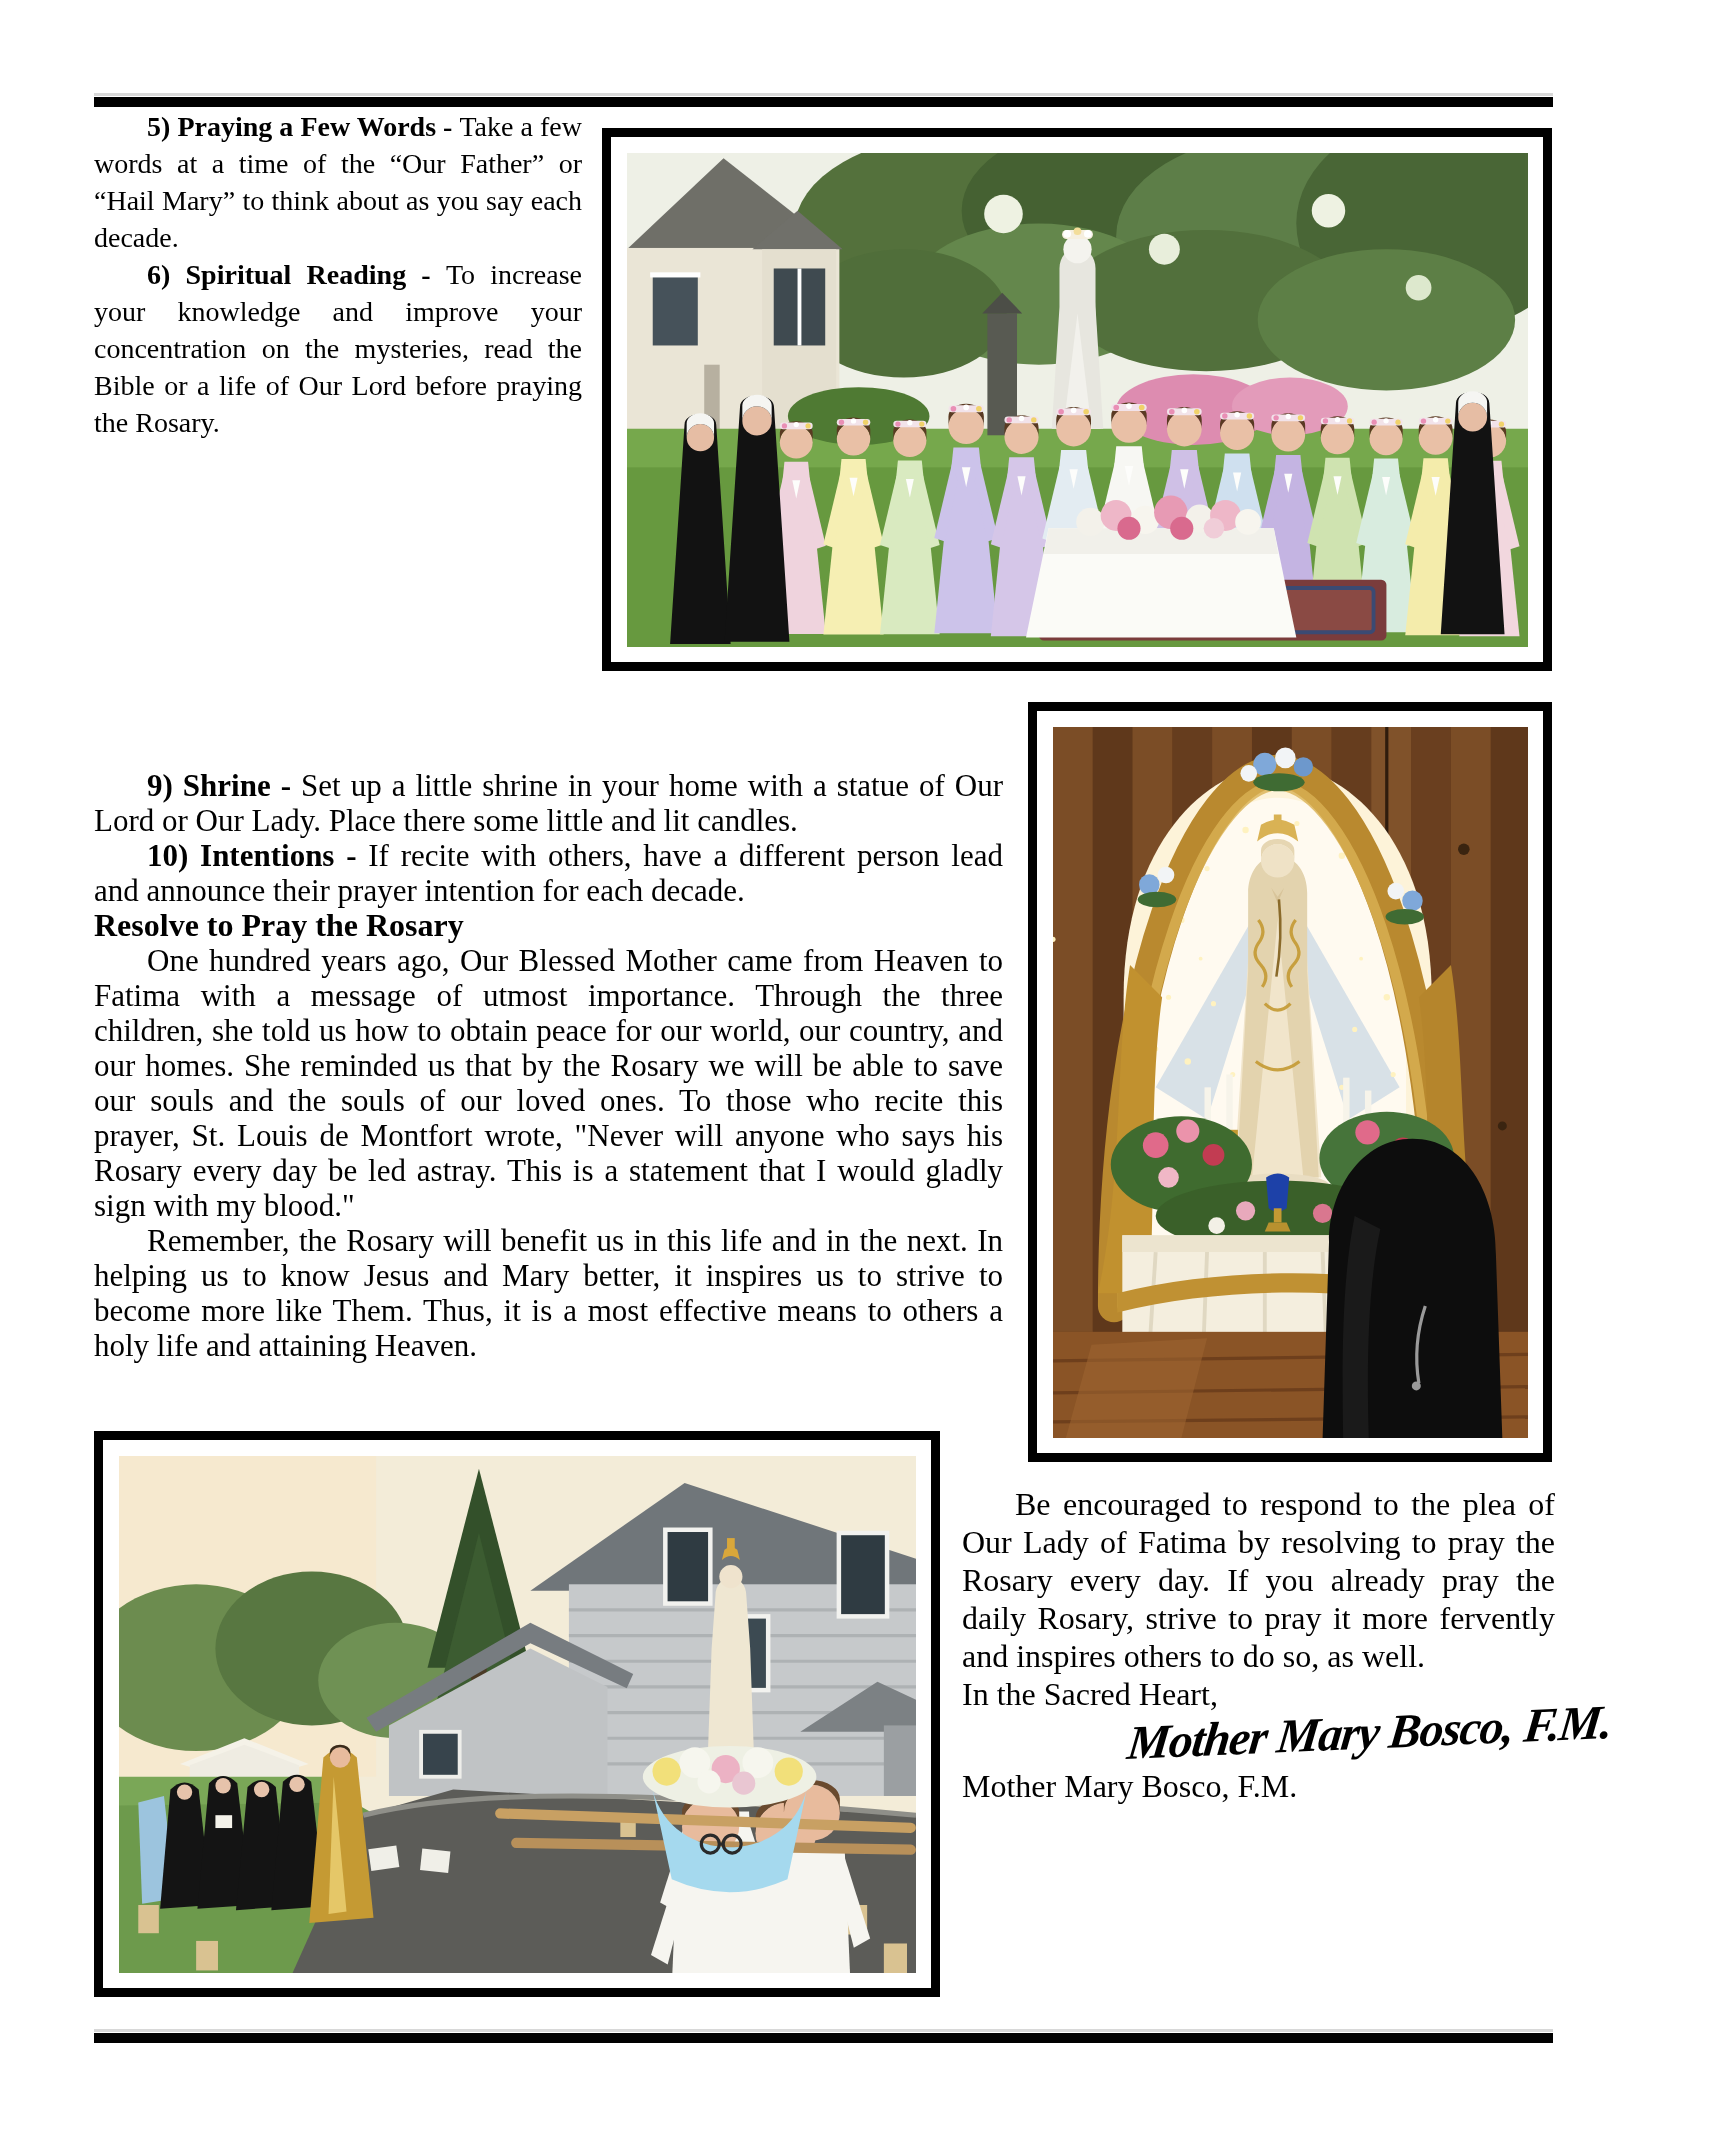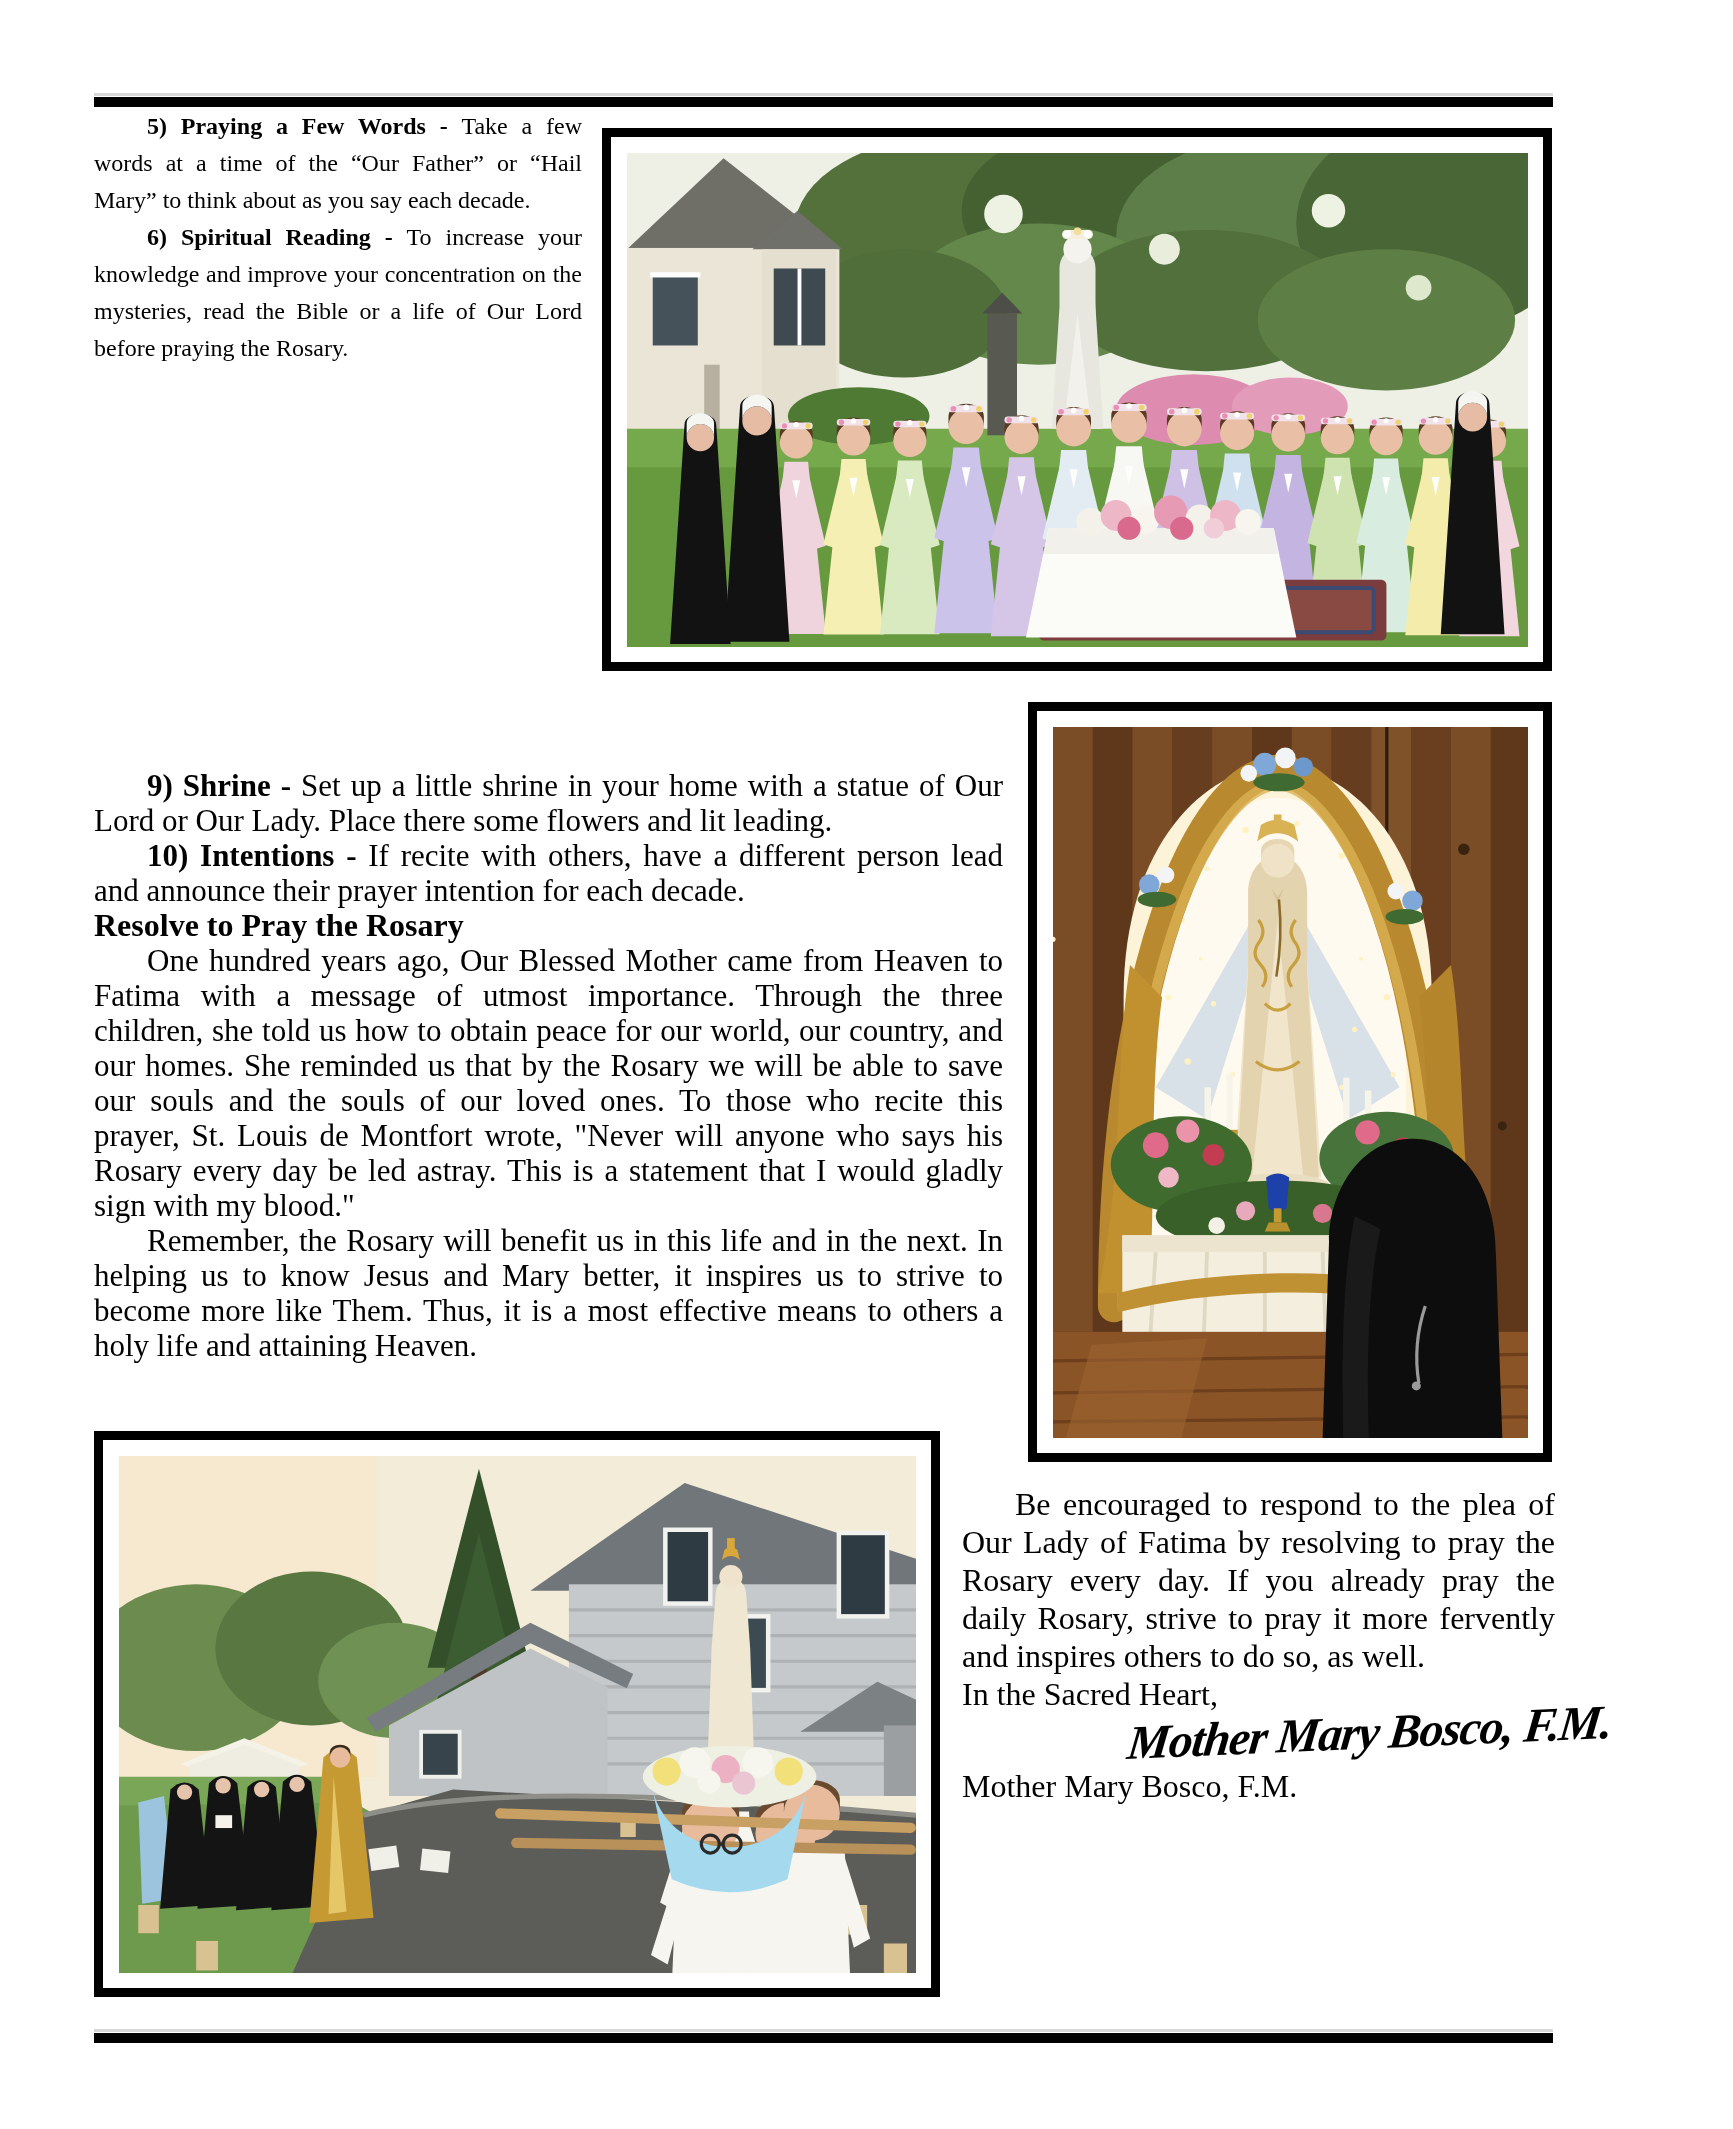--- a/index.html
+++ b/index.html
@@ -7,21 +7,21 @@
     position:relative;width:1734px;height:2129px;background:#ffffff;
     font-family:"Liberation Serif", serif;color:#000;overflow:hidden;
   }
   .rule{position:absolute;background:#000;height:9.7px;}
   .rule::before{content:"";position:absolute;top:-3.9px;left:0;right:0;height:2.6px;background:#d8d8d8;}
   .rule.top{left:94px;top:97px;width:1459px;}
   .rule.bottom{left:94px;top:2033px;width:1459px;}
 
   .col-narrow{
     position:absolute;left:94px;top:108px;width:488px;
-    font-size:24px;line-height:37px;text-align:justify;
+    font-size:28px;line-height:37px;text-align:justify;
   }
   .col-wide{
     position:absolute;left:94px;top:768px;width:909px;
     font-size:31px;line-height:35px;text-align:justify;
   }
   .col-right{
     position:absolute;left:962px;top:1485px;width:593px;
     font-size:32px;line-height:38px;text-align:justify;
   }
   .tips p, .col-wide p, .col-right p{margin:0;text-indent:53px;}
@@ -54,21 +54,21 @@
 <div class="page">
 
   <div class="rule top"></div>
 
   <div class="col-narrow tips">
     <p><b>5) Praying a Few Words - </b><span>Take a few words at a time of the “Our Father” or “Hail Mary” to think about as you say each decade.</span></p>
     <p><b>6) Spiritual Reading - </b><span>To increase your knowledge and improve your concentration on the mysteries, read the Bible or a life of Our Lord before praying the Rosary.</span></p>
   </div>
 
   <div class="col-wide tips">
-    <p><b>9)  Shrine - </b><span>Set up a little shrine in your home with a statue of Our Lord or Our Lady.  Place there some flowers and lit leading.</span></p>
+    <p><b>9)  Shrine - </b><span>Set up a little shrine in your home with a statue of Our Lord or Our Lady.  Place there some little and lit candles.</span></p>
     <p><b>10) Intentions - </b><span>If recite with others, have a different person lead and announce their prayer intention for each decade.</span></p>
     <p class="heading">Resolve to Pray the Rosary</p>
     <p>One hundred years ago, Our Blessed Mother came from Heaven to Fatima with a message of utmost importance.  Through the three children, she told us how to obtain peace for our world, our country, and our homes.  She reminded us that by the Rosary we will be able to save our souls and the souls of our loved ones.  To those who recite this prayer, St. Louis de Montfort wrote, "Never will anyone who says his Rosary every day be led astray.  This is a statement that I would gladly sign with my blood."</p>
     <p>Remember, the Rosary will benefit us in this life and in the next.  In helping us to know Jesus and Mary better, it inspires us to strive to become more like Them.  Thus, it is a most effective means to others a holy life and attaining Heaven.</p>
   </div>
 
   <div class="col-right">
     <p>Be encouraged to respond to the plea of Our Lady of Fatima by resolving to pray the Rosary every day.  If you already pray the daily Rosary, strive to pray it more fervently and inspires others to do so, as well.</p>
     <p class="closing">In the Sacred Heart,</p>
     <div class="signature">Mother Mary Bosco, F.M.</div>

